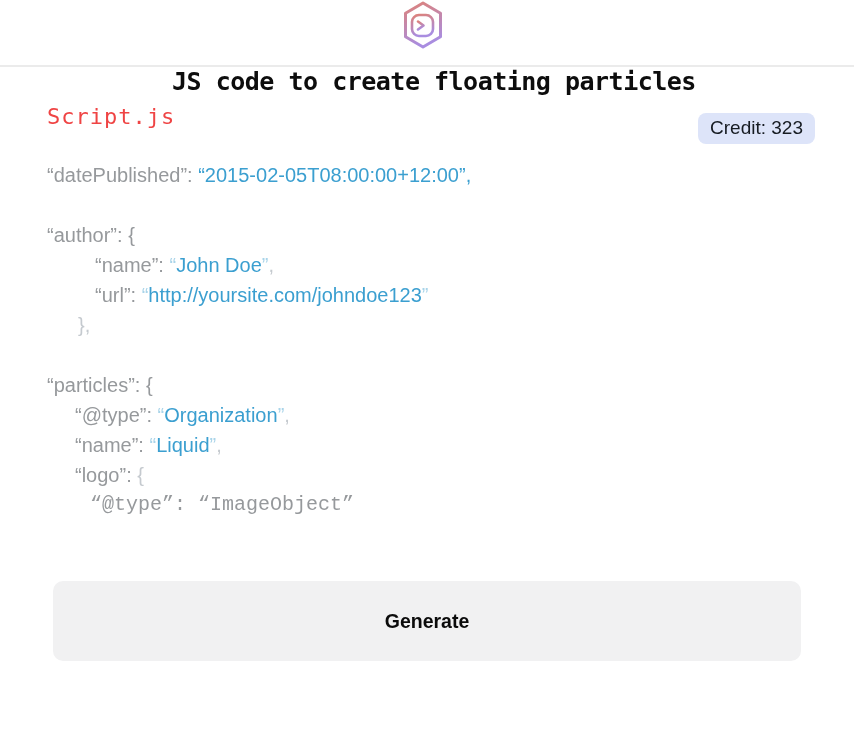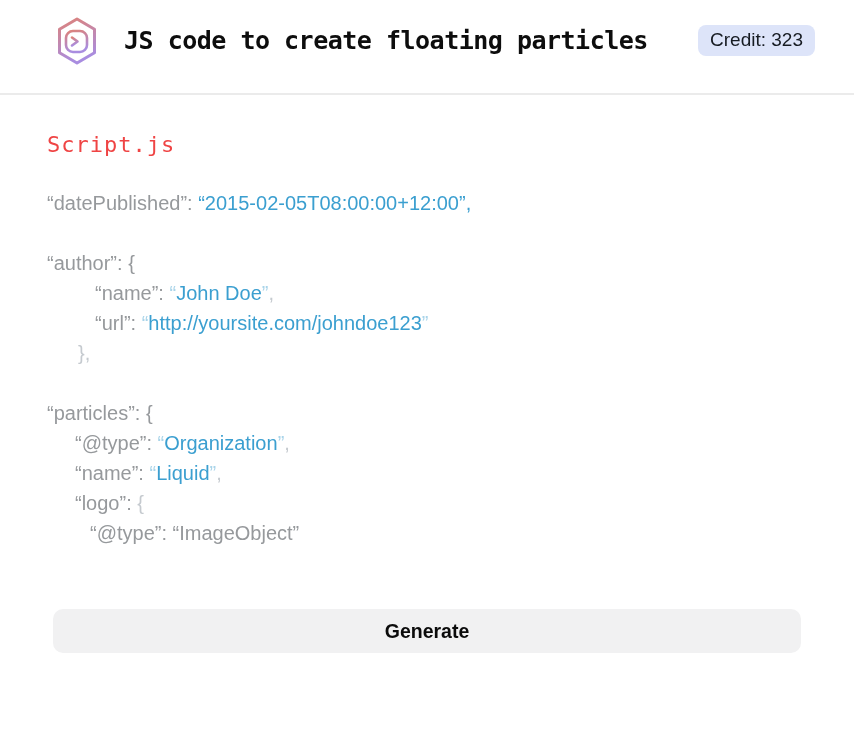--- a/index.html
+++ b/index.html
@@ -13,24 +13,25 @@
     --divider:#ebebeb;
   }
   *{box-sizing:border-box;}
   html,body{margin:0;padding:0;}
   body{
     width:854px;height:748px;overflow:hidden;
     background:#ffffff;
     font-family:"Liberation Sans",sans-serif;
   }
   .header{
-    height:95px;
+    height:67px;
     display:flex;align-items:center;
     padding:0 39px 12px 53px;
     border-bottom:2px solid var(--divider,#ebebeb);
+    flex-direction:column;
   }
   .logo{width:48px;height:50px;flex:0 0 auto;margin-right:23px;display:block;}
   .title{
     font-family:"DejaVu Sans Mono",monospace;
     font-weight:bold;font-size:25px;color:#0d0d0d;
     letter-spacing:-0.5px;white-space:nowrap;
   }
   .badge{
     margin-left:auto;
     background:var(--badge-bg,#dde4f9);
@@ -49,21 +50,21 @@
     font-size:20px;line-height:30px;
   }
   .code-line{min-height:30px;white-space:pre;}
   .seg-key{color:var(--key-gray,#96999c);}
   .seg-faded{color:var(--faded-gray,#c5cacf);}
   .seg-value{color:var(--accent-blue,#3b9fd0);}
   .seg-value-faded{color:var(--value-faded,#a9d4e9);}
   .footer{padding:0 53px;margin-top:61px;}
   .generate-btn{
     display:flex;align-items:center;justify-content:center;
-    width:100%;height:44px;
+    width:100%;height:80px;
     background:var(--button-bg,#f1f1f2);
     border:none;border-radius:10px;
     font-family:"Liberation Sans",sans-serif;
     font-weight:bold;font-size:19.5px;color:#0b0b0b;
     cursor:pointer;
   }
 </style>
 </head>
 <body>
 
@@ -91,19 +92,19 @@
       <div class="code-line" style="padding-left: 0px;"></div>
       <div class="code-line" style="padding-left: 0px;"><span class="seg-key">“author”: {</span></div>
       <div class="code-line" style="padding-left: 48px;"><span class="seg-key">“name”: </span><span class="seg-value-faded">“</span><span class="seg-value">John Doe</span><span class="seg-value-faded">”</span><span class="seg-faded">,</span></div>
       <div class="code-line" style="padding-left: 48px;"><span class="seg-key">“url”: </span><span class="seg-value-faded">“</span><span class="seg-value">http://yoursite.com/johndoe123</span><span class="seg-value-faded">”</span></div>
       <div class="code-line" style="padding-left: 31px;"><span class="seg-faded">},</span></div>
       <div class="code-line" style="padding-left: 0px;"></div>
       <div class="code-line" style="padding-left: 0px;"><span class="seg-key">“particles”: {</span></div>
       <div class="code-line" style="padding-left: 28px;"><span class="seg-key">“@type”: </span><span class="seg-value-faded">“</span><span class="seg-value">Organization</span><span class="seg-value-faded">”</span><span class="seg-faded">,</span></div>
       <div class="code-line" style="padding-left: 28px;"><span class="seg-key">“name”: </span><span class="seg-value-faded">“</span><span class="seg-value">Liquid</span><span class="seg-value-faded">”</span><span class="seg-faded">,</span></div>
       <div class="code-line" style="padding-left: 28px;"><span class="seg-key">“logo”: </span><span class="seg-faded">{</span></div>
-      <div class="code-line" style="padding-left: 43px;"><span class="seg-key">“@type”: “ImageObject”</span></div>
+      <div class="code-line" style="padding-left: 43px; font-family: Liberation Mono, monospace;"><span class="seg-key">“@type”: “ImageObject”</span></div>
     </div>
 </main>
 
 <div class="footer">
   <button class="generate-btn">Generate</button>
 </div>
 
 </body></html>

